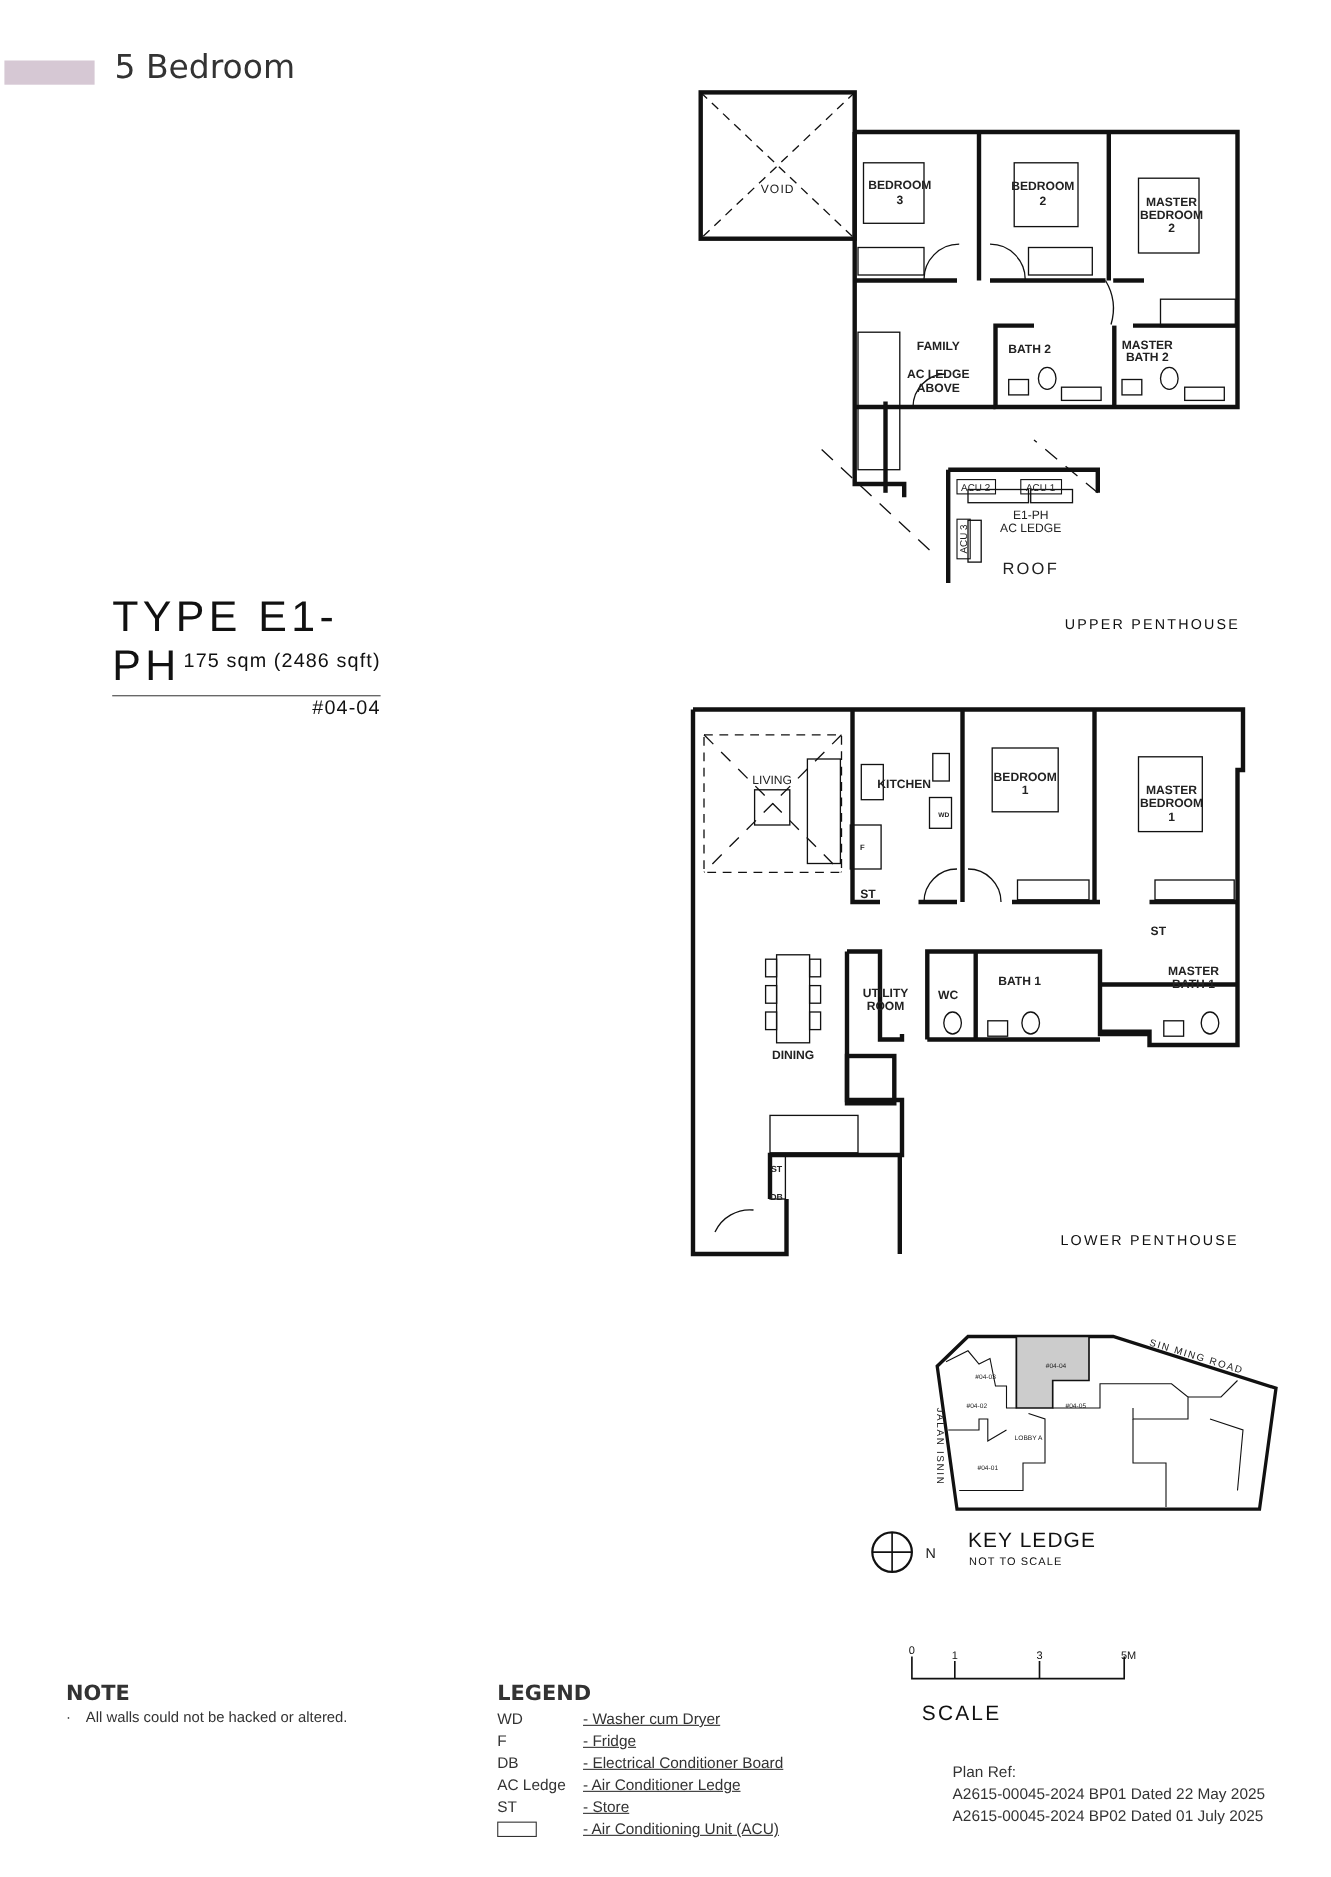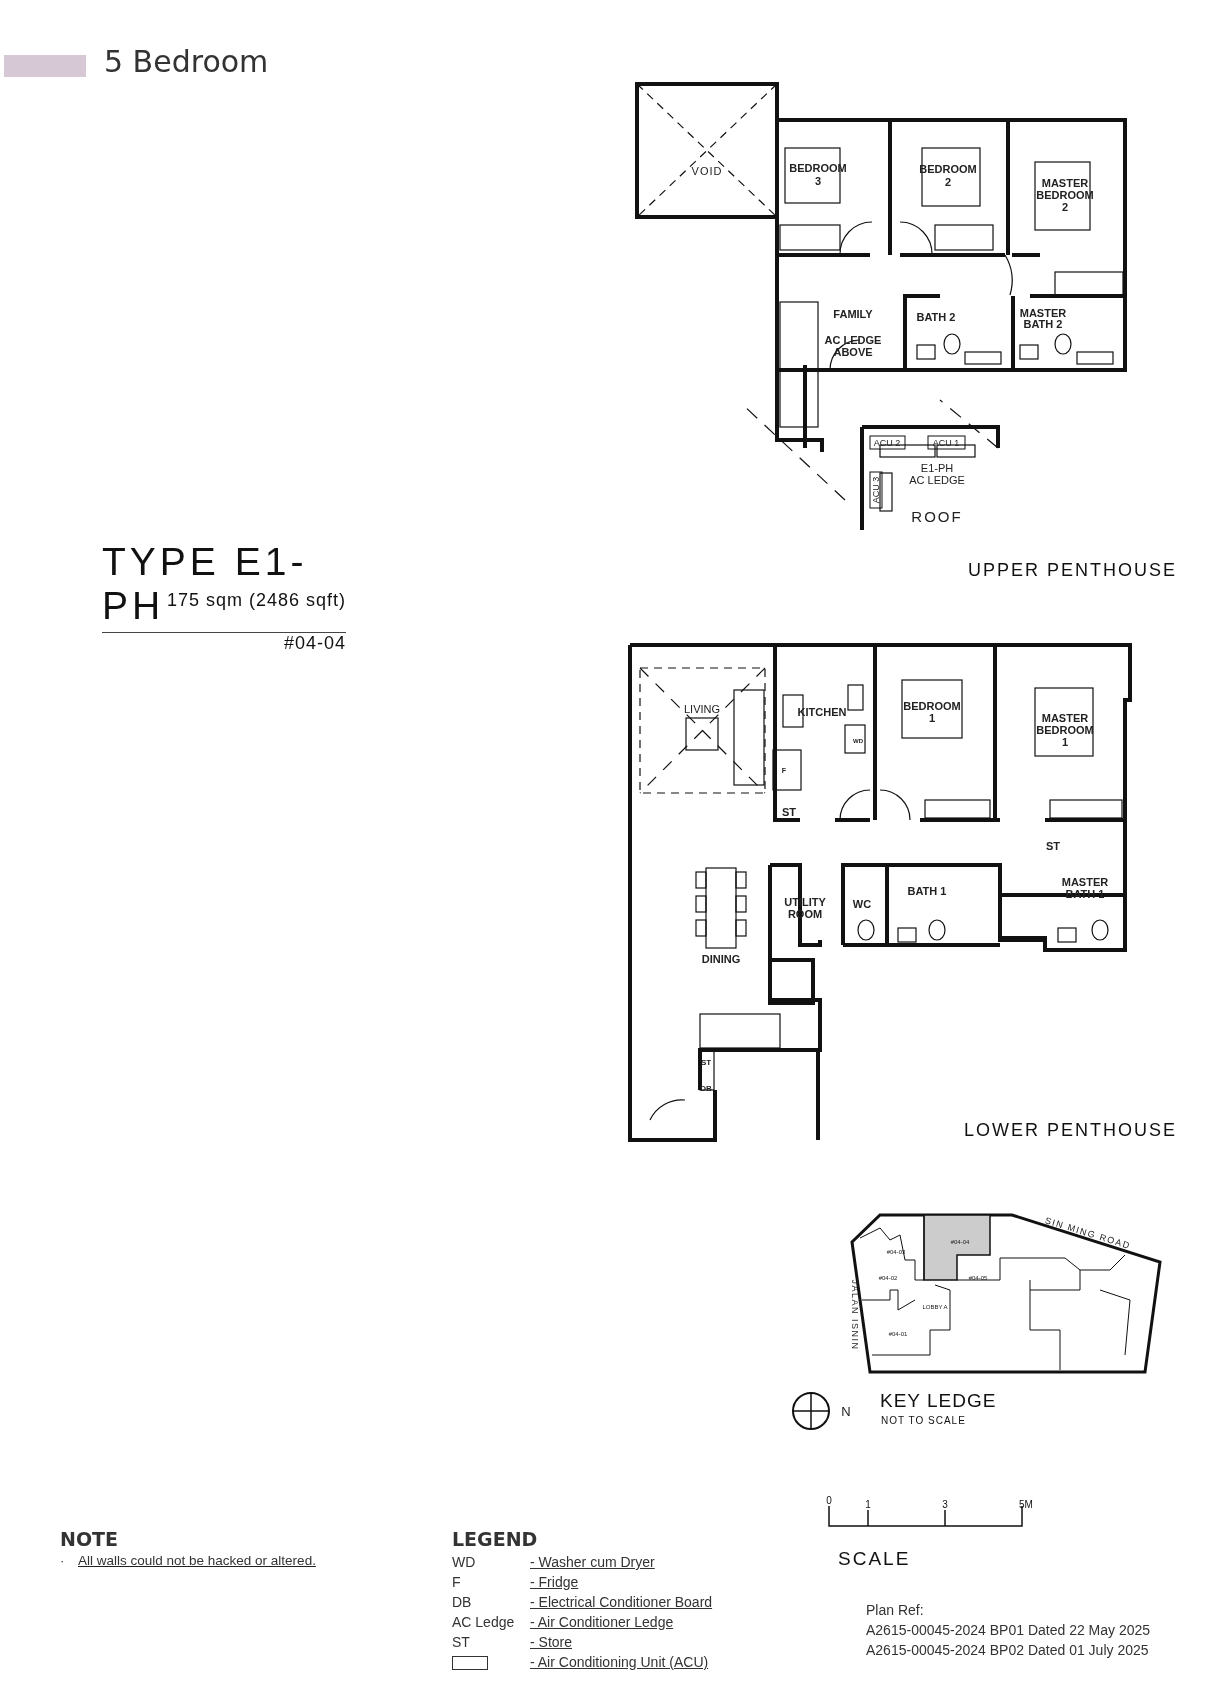--- a/index.html
+++ b/index.html
@@ -4,24 +4,24 @@
 <style>
   html,body{margin:0;padding:0;background:#fff;}
   body{width:1210px;height:1706px;position:relative;overflow:hidden;font-family:"Liberation Sans",sans-serif;color:#222;}
   .hdr-bar{position:absolute;left:4px;top:55px;width:82px;height:22px;background:#d6c8d4;}
   .hdr-title{position:absolute;left:104px;top:44px;font-size:30px;color:#333;font-family:"DejaVu Sans",sans-serif;text-align:center;}
   .type-title{position:absolute;left:102px;top:540px;width:244px;text-align:left;font-size:39px;letter-spacing:4px;color:#111;padding-bottom:4px;border-bottom:1.5px solid #444;}
   .area{position:absolute;left:102px;top:590px;width:244px;text-align:right;font-size:18px;letter-spacing:1px;color:#111;}
   .unitno{position:absolute;left:102px;top:633px;width:244px;text-align:right;font-size:18px;letter-spacing:1px;color:#111;}
   svg.plan{position:absolute;left:0;top:0;}
   .lbl{font-family:"Liberation Sans",sans-serif;font-weight:bold;fill:#222;}
-  .floor-lbl{position:absolute;font-size:18px;letter-spacing:2px;color:#111;}
+  .floor-lbl{position:absolute;font-size:13px;letter-spacing:2px;color:#111;}
   .note{position:absolute;left:60px;top:1528px;width:330px;}
   .note h3,.legend h3{margin:0 0 2px 0;font-size:19px;font-weight:bold;color:#333;font-family:"DejaVu Sans",sans-serif;}
-  .note ul{list-style:none;margin:0;padding:0;text-decoration:underline;}
+  .note ul{list-style:none;margin:0;padding:0;}
   .note li{position:relative;padding-left:18px;font-size:13.5px;line-height:18px;margin-bottom:3px;color:#333;}
   .note li:before{content:"·";position:absolute;left:0;top:0;}
   .legend{position:absolute;left:452px;top:1528px;width:330px;}
   .legend .row{display:flex;font-size:14px;line-height:20px;color:#333;}
   .legend .k{width:74px;}
   .legend .d{padding-left:4px;text-decoration:underline;}
   .legend .box{display:inline-block;width:34px;height:12px;border:1px solid #333;margin-top:4px;}
   .scale-lbl{position:absolute;left:838px;top:1548px;font-size:19px;letter-spacing:2px;color:#111;}
   .planref{position:absolute;left:866px;top:1600px;font-size:14px;line-height:20px;color:#333;}
   .keyplan-title{position:absolute;left:880px;top:1390px;font-size:19px;letter-spacing:1px;color:#111;}

